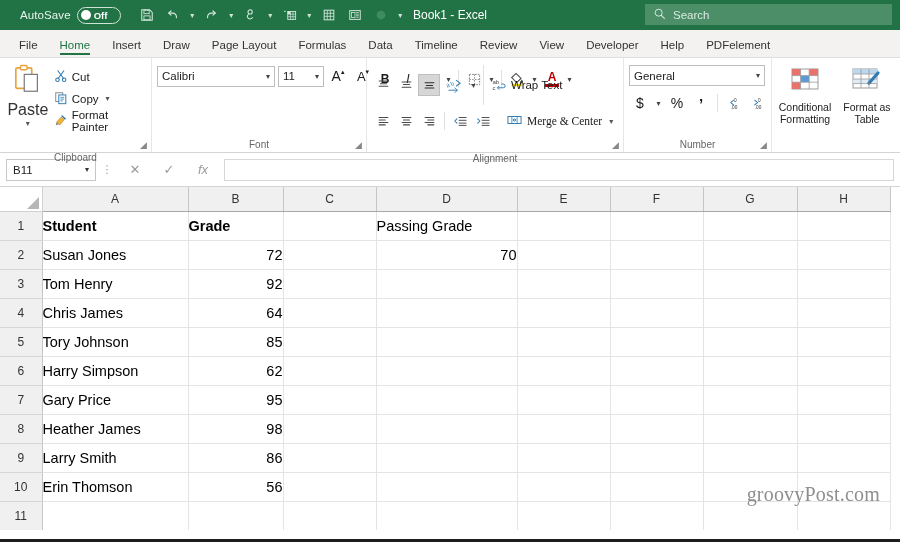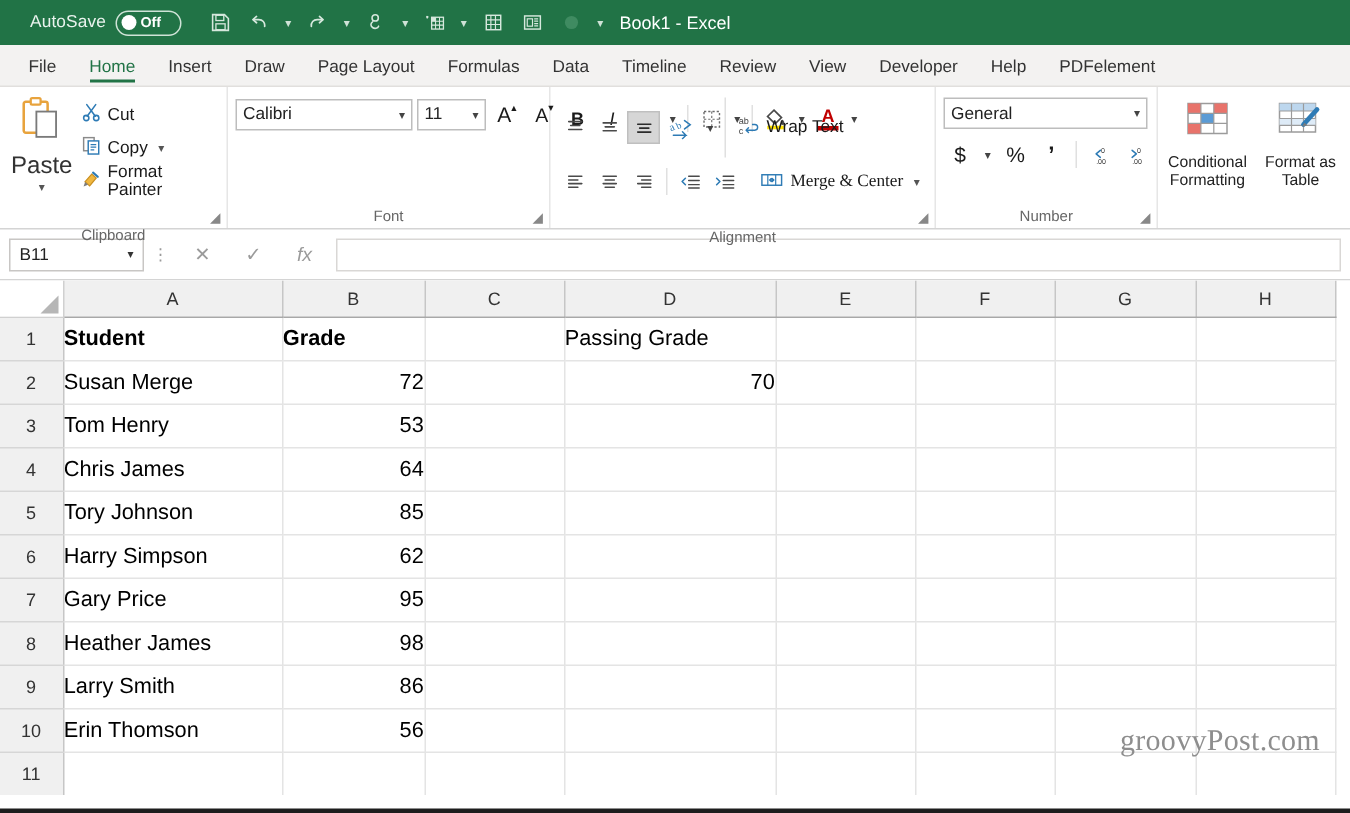--- a/index.html
+++ b/index.html
@@ -260,20 +260,29 @@
     <div class="qat-btn">
       <svg width="14" height="14" viewBox="0 0 16 16">
           <circle cx="8" cy="8" r="5" fill="#3f8b61"></circle>
         </svg>
     </div>
     <div class="qat-caret">▾</div>
   </div>
 
   <span class="titlebar-title">Book1 - Excel</span>
 
+  <div class="search-box">
+    <span>
+      <svg width="13" height="13" viewBox="0 0 16 16">
+          <circle cx="7" cy="7" r="4.3" fill="none" stroke="#d9e9e0" stroke-width="1.2"></circle>
+          <path d="M10.2 10.2L14 14" stroke="#d9e9e0" stroke-width="1.3" stroke-linecap="round"></path>
+        </svg>
+    </span>
+    <span class="search-input-text">Search</span>
+  </div>
 </div>
 
 <div class="tabs" id="tabbar">
     <div class="tab">File</div>
     <div class="tab active">Home</div>
     <div class="tab">Insert</div>
     <div class="tab">Draw</div>
     <div class="tab">Page Layout</div>
     <div class="tab">Formulas</div>
     <div class="tab">Data</div>
@@ -595,33 +604,33 @@
           <td class="cell bold" style="width: 95px;">Grade</td>
           <td class="cell" style="width: 93px;"></td>
           <td class="cell" style="width: 141px;">Passing Grade</td>
           <td class="cell" style="width: 93px;"></td>
           <td class="cell" style="width: 93px;"></td>
           <td class="cell" style="width: 94px;"></td>
           <td class="cell" style="width: 93px;"></td>
         </tr>
         <tr>
           <td class="rowhead">2</td>
-          <td class="cell" style="width: 146px;">Susan Merge</td>
+          <td class="cell" style="width: 146px;">Susan Jones</td>
           <td class="cell num" style="width: 95px;">72</td>
           <td class="cell" style="width: 93px;"></td>
           <td class="cell num" style="width: 141px;">70</td>
           <td class="cell" style="width: 93px;"></td>
           <td class="cell" style="width: 93px;"></td>
           <td class="cell" style="width: 94px;"></td>
           <td class="cell" style="width: 93px;"></td>
         </tr>
         <tr>
           <td class="rowhead">3</td>
           <td class="cell" style="width: 146px;">Tom Henry</td>
-          <td class="cell num" style="width: 95px;">53</td>
+          <td class="cell num" style="width: 95px;">92</td>
           <td class="cell" style="width: 93px;"></td>
           <td class="cell" style="width: 141px;"></td>
           <td class="cell" style="width: 93px;"></td>
           <td class="cell" style="width: 93px;"></td>
           <td class="cell" style="width: 94px;"></td>
           <td class="cell" style="width: 93px;"></td>
         </tr>
         <tr>
           <td class="rowhead">4</td>
           <td class="cell" style="width: 146px;">Chris James</td>

